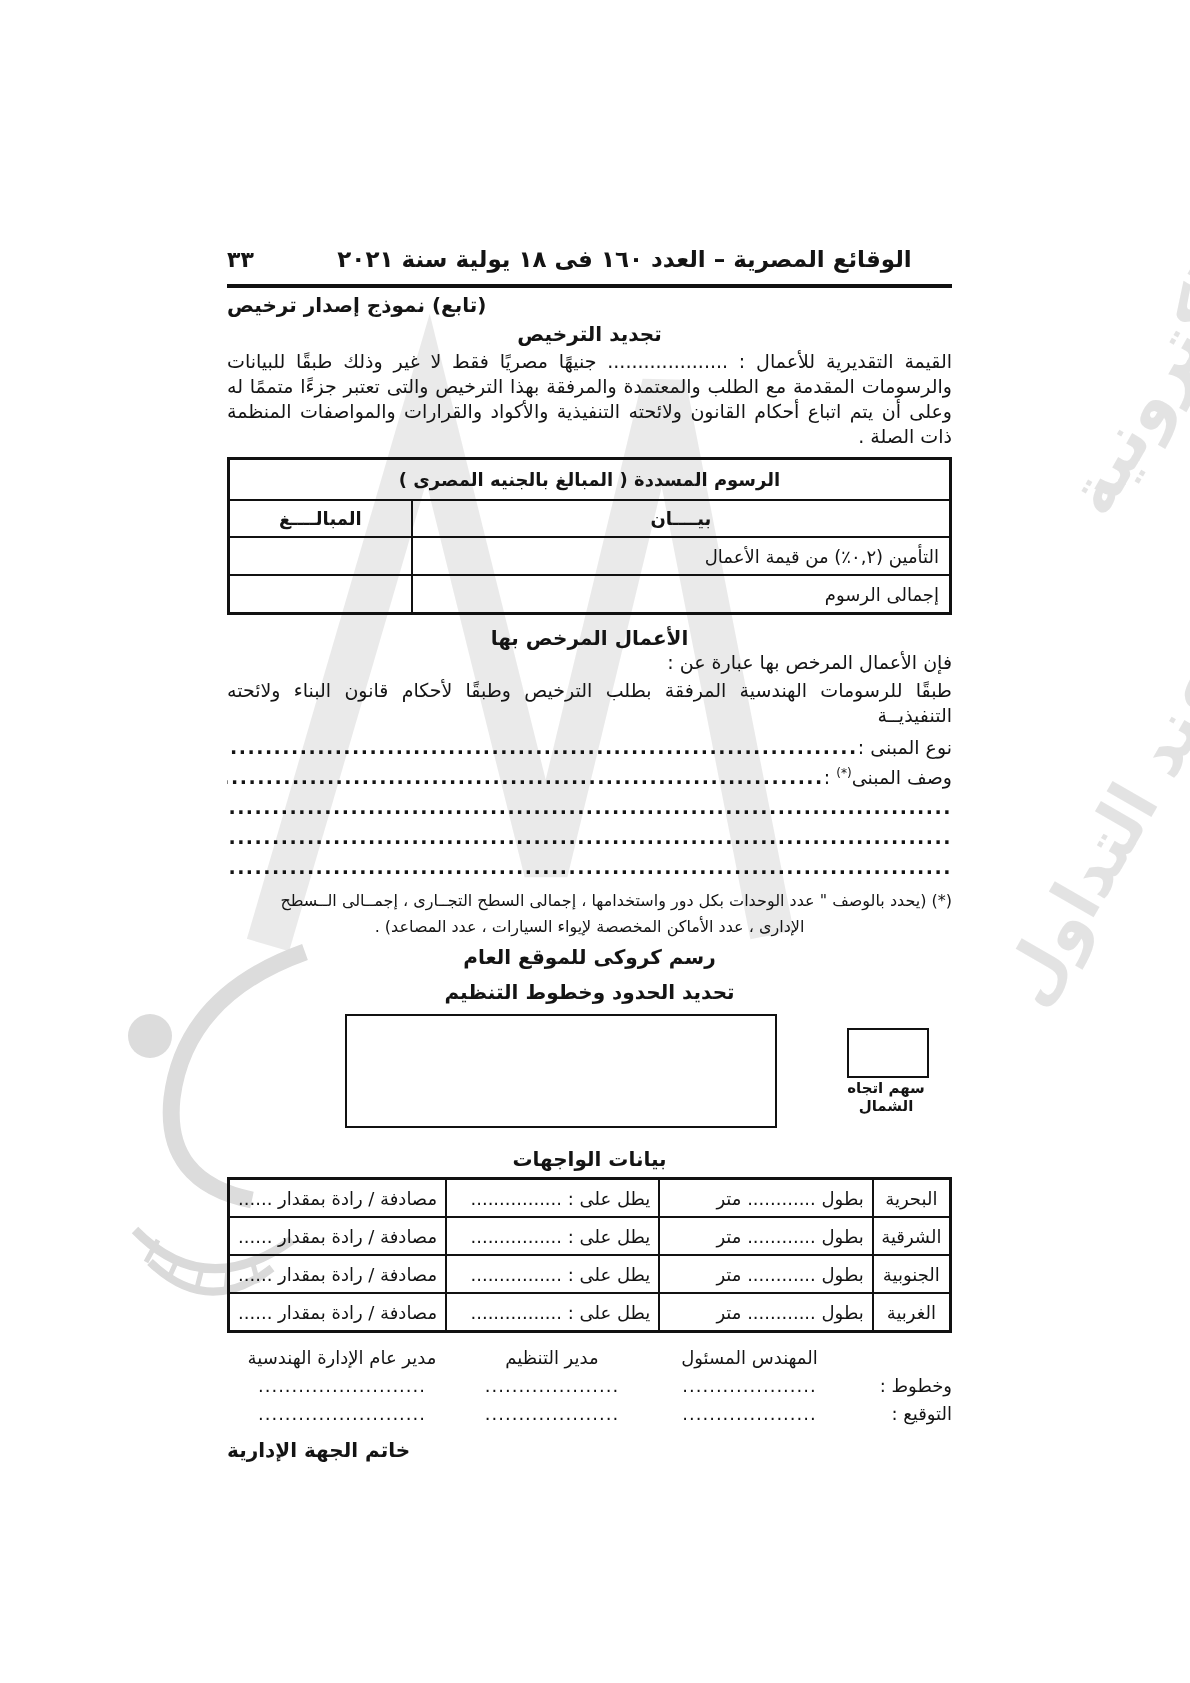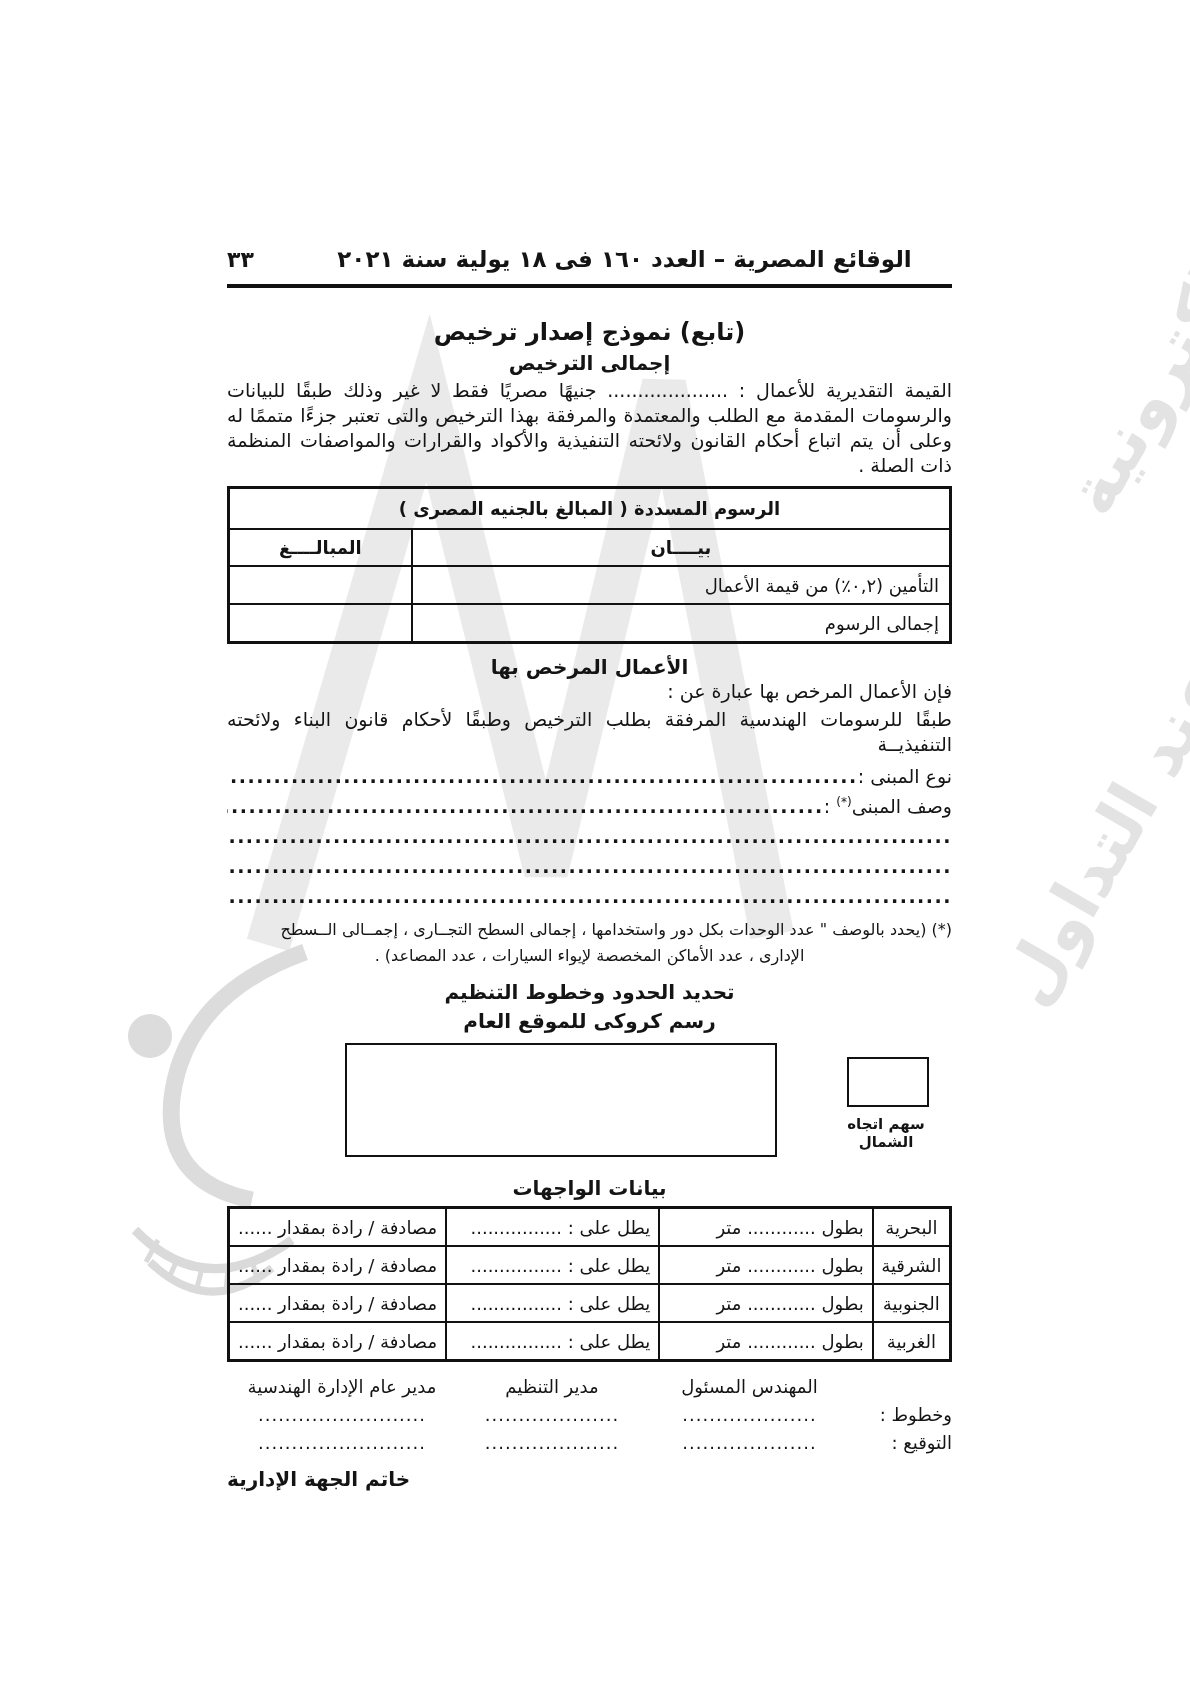--- a/index.html
+++ b/index.html
@@ -13,41 +13,41 @@
     margin:0 auto;
   }
   .wm{position:absolute;top:0;left:0;z-index:0;pointer-events:none;}
   .content{
     position:absolute;top:246px;left:227px;width:725px;
     z-index:1;direction:rtl;
   }
   .hdr{display:flex;align-items:flex-end;padding-bottom:12px;border-bottom:4px solid #111;}
   .hdr-title{flex:1;text-align:center;font-weight:bold;font-size:23px;}
   .hdr-page{width:70px;text-align:left;font-weight:bold;font-size:22px;}
-  .continued{margin-top:30px;font-weight:bold;font-size:24px;text-align:center;}
+  .continued{margin-top:5px;font-weight:bold;font-size:20px;text-align:left;}
   .h-center{text-align:center;font-weight:bold;font-size:20px;margin-top:5px;}
   .para{font-size:19px;line-height:25px;text-align:justify;margin-top:3px;}
   table{width:100%;border-collapse:collapse;}
   .fees{margin-top:8px;border:3px solid #111;}
   .fees td,.fees th{border:2px solid #111;font-size:18px;}
   .fees .t-title{font-weight:bold;text-align:center;height:37px;}
   .fees .t-head{font-weight:bold;text-align:center;height:33px;}
   .fees .t-row td{height:36px;padding:0 10px;text-align:right;}
   .sec-h{margin-top:11px;}
   .fill-line{display:flex;align-items:flex-end;font-size:19px;line-height:30px;height:30px;}
   .fill-line .lbl{white-space:nowrap;}
   .fill-line .dots{flex:1;overflow:hidden;white-space:nowrap;letter-spacing:1.5px;font-weight:bold;}
   .dotline{overflow:hidden;white-space:nowrap;height:30px;line-height:30px;font-size:19px;letter-spacing:1.5px;font-weight:bold;}
   sup{font-size:12px;}
   .footnote{font-size:16px;line-height:26px;margin-top:6px;}
   .footnote .l2{text-align:center;}
   .sketch-wrap{position:relative;height:122px;margin-top:10px;}
   .sketch-box{position:absolute;top:0;left:118px;width:428px;height:110px;border:2px solid #111;background:#fff;}
   .north-box{position:absolute;top:14px;left:620px;width:78px;height:46px;border:2px solid #111;background:#fff;}
-  .north-label{position:absolute;top:72px;left:596px;width:126px;text-align:center;font-weight:bold;font-size:15px;}
+  .north-label{position:absolute;top:65px;left:596px;width:126px;text-align:center;font-weight:bold;font-size:15px;}
   .facades{margin-top:6px;border:3px solid #111;}
   .facades td{border:2px solid #111;height:36px;font-size:18px;padding:0 8px;text-align:right;white-space:nowrap;overflow:hidden;}
   .facades .dir{text-align:center;width:11%;padding:0 4px;}
   .facades .len{width:31%;}
   .facades .ovl{width:30%;}
   .facades .stb{width:28%;border-radius:8px;}
   .sig-grid{display:grid;grid-template-columns:100px 205px 190px 230px;margin-top:14px;font-size:18px;row-gap:7px;}
   .sig-grid .head{text-align:center;}
   .sig-grid .rlabel{text-align:right;padding-left:8px;}
   .sig-grid .sdots{text-align:center;letter-spacing:1px;overflow:hidden;white-space:nowrap;}
@@ -77,21 +77,21 @@
 
   <div class="content">
 
     <div class="hdr">
       <div class="hdr-title">الوقائع المصرية – العدد ١٦٠ فى ١٨ يولية سنة ٢٠٢١</div>
       <div class="hdr-page">٣٣</div>
     </div>
 
     <div class="continued">(تابع) نموذج إصدار ترخيص</div>
 
-    <div class="h-center">إجمالى الترخيص</div>
+    <div class="h-center">تجديد الترخيص</div>
     <div class="para">القيمة التقديرية للأعمال : .................... جنيهًا مصريًا فقط لا غير وذلك طبقًا للبيانات والرسومات المقدمة مع الطلب والمعتمدة والمرفقة بهذا الترخيص والتى تعتبر جزءًا متممًا له وعلى أن يتم اتباع أحكام القانون ولائحته التنفيذية والأكواد والقرارات والمواصفات المنظمة ذات الصلة .</div>
 
     <table class="fees">
       <tbody>
         <tr>
             <td class="t-title" colspan="2">الرسوم المسددة ( المبالغ بالجنيه المصرى )</td>
           </tr>
         <tr>
           <td class="t-head">بيــــان</td>
           <td class="t-head">المبالــــغ</td>
@@ -121,22 +121,22 @@
     </div>
     <div class="dotline">......................................................................................................................................................</div>
     <div class="dotline">......................................................................................................................................................</div>
     <div class="dotline">......................................................................................................................................................</div>
 
     <div class="footnote">
       <div class="l1">(*) (يحدد بالوصف " عدد الوحدات بكل دور واستخدامها ، إجمالى السطح التجــارى ، إجمــالى الــسطح</div>
       <div class="l2">الإدارى ، عدد الأماكن المخصصة لإيواء السيارات ، عدد المصاعد) .</div>
     </div>
 
+    <div class="h-center">رسم كروكى للموقع العام</div>
     <div class="h-center sec-h">تحديد الحدود وخطوط التنظيم</div>
-    <div class="h-center">رسم كروكى للموقع العام</div>
 
     <div class="sketch-wrap">
       <div class="sketch-box"></div>
       <div class="north-box"></div>
       <div class="north-label">سهم اتجاه الشمال</div>
     </div>
 
     <div class="h-center sec-h">بيانات الواجهات</div>
     <table class="facades">
       <tbody>

